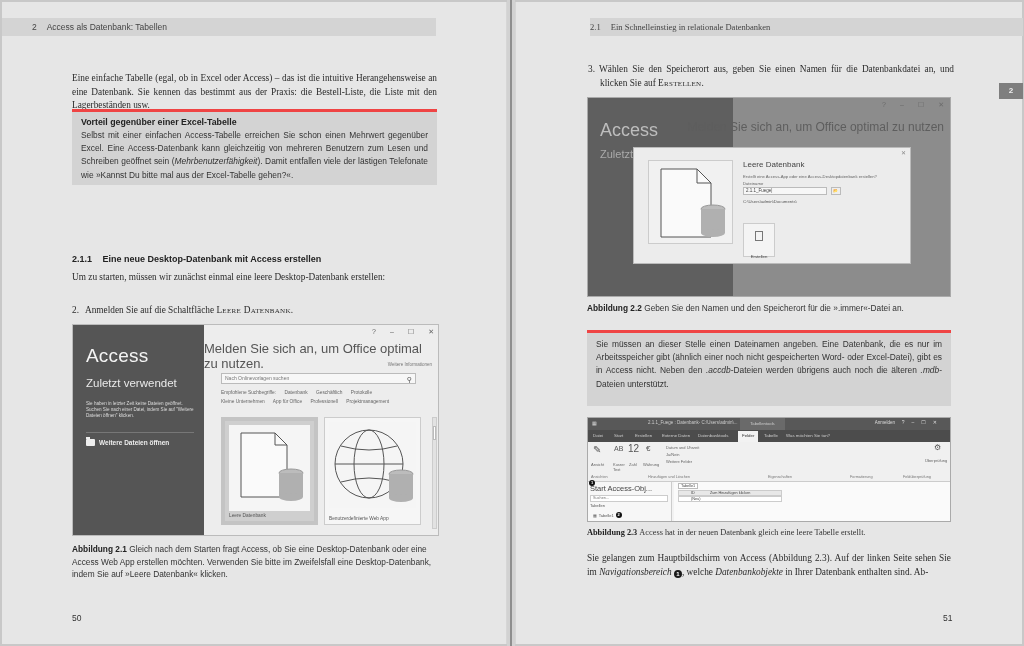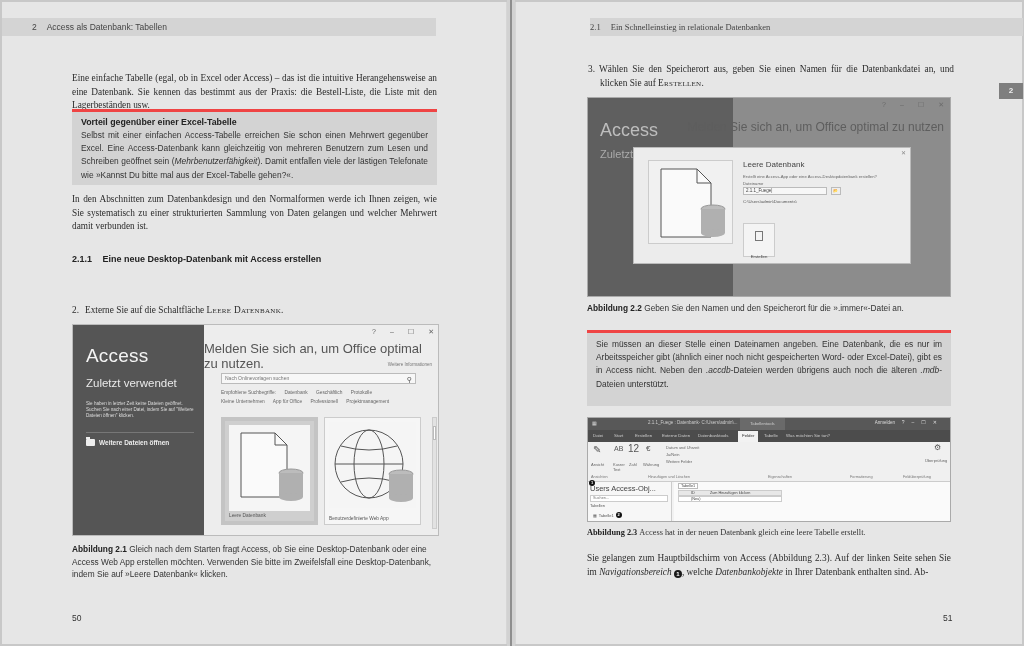--- a/index.html
+++ b/index.html
@@ -120,30 +120,30 @@
     <span>Access als Datenbank: Tabellen</span>
   </div>
 
   <p class="body-text" style="left:70px; top:70px; width:365px;">Eine einfache Tabelle (egal, ob in Excel oder Access) – das ist die intuitive Herangehensweise an eine Datenbank. Sie kennen das bestimmt aus der Praxis: die Bestell-Liste, die Liste mit den Lagerbeständen usw.</p>
 
   <div class="infobox" style="left:70px; top:107px; width:365px; height:76px;">
     <div class="ib-title">Vorteil gegenüber einer Excel-Tabelle</div>
     <div class="ib-text"><span>Selbst mit einer einfachen Access-Tabelle erreichen Sie schon einen Mehrwert gegenüber Excel. Eine Access-Datenbank kann gleichzeitig von mehreren Benutzern zum Lesen und Schreiben geöffnet sein (</span><i>Mehrbenutzerfähigkeit</i><span>). Damit entfallen viele der lästigen Telefonate wie »Kannst Du bitte mal aus der Excel-Tabelle gehen?«.</span></div>
   </div>
 
-  <p class="body-text" style="left:70px; top:191px; width:365px;">In den Abschnitten zum Datenbankdesign und den Normalformen werde ich Ihnen zeigen, wie Sie systematisch zu einer strukturierten Sammlung von Daten gelangen und welcher Mehrwert damit verbunden ist.</p>
 
   <div class="heading" style="left:70px; top:252px;">
     <span class="hnum">2.1.1</span>
     <span>Eine neue Desktop-Datenbank mit Access erstellen</span>
   </div>
 
+  <p class="body-text" style="left:70px; top:269px; width:365px;">Um zu starten, müssen wir zunächst einmal eine leere Desktop-Datenbank erstellen:</p>
 
   <p class="body-text" style="left:70px; top:302px; width:365px;">
-    <span style="margin-right:6px;">2.</span><span>Externe Sie auf die Schaltfläche </span><span class="sc">Leere Datenbank</span><span>.</span>
+    <span style="margin-right:6px;">2.</span><span>Anmelden Sie auf die Schaltfläche </span><span class="sc">Leere Datenbank</span><span>.</span>
   </p>
 
   <div class="shot1">
     <div class="left-pane">
       <div class="app-title">Access</div>
       <div class="recent-title">Zuletzt verwendet</div>
       <div class="recent-hint">Sie haben in letzter Zeit keine Dateien geöffnet. Suchen Sie nach einer Datei, indem Sie auf "Weitere Dateien öffnen" klicken.</div>
       <div class="divider"></div>
       <div class="open-more">
         <span class="folder-icon"></span>
@@ -302,21 +302,21 @@
     <span class="group-label" style="left:3px;">Ansichten</span>
     <span class="group-label" style="left:60px;">Hinzufügen und Löschen</span>
     <span class="group-label" style="left:180px;">Eigenschaften</span>
     <span class="group-label" style="left:262px;">Formatierung</span>
     <span class="group-label" style="left:315px;">Feldüberprüfung</span>
     <span class="rbbig" style="left:346px; top:1px; font-size:8px;">⚙</span>
     <span class="rb" style="left:337px; top:16px;">Überprüfung</span>
   </div>
   <div class="navpane">
     <span class="marker" style="position:absolute; left:1px; top:-2px;">1</span>
-    <div class="nav-title">Users Access-Obj...</div>
+    <div class="nav-title">Start Access-Obj...</div>
     <div class="nav-search">Suchen...</div>
     <div class="nav-group">Tabellen</div>
     <div class="nav-item">
       <span>▦</span>
       <span>Tabelle1</span>
       <span class="marker">2</span>
     </div>
   </div>
   <div class="datasheet">
     <div class="ds-tab">Tabelle1</div>

